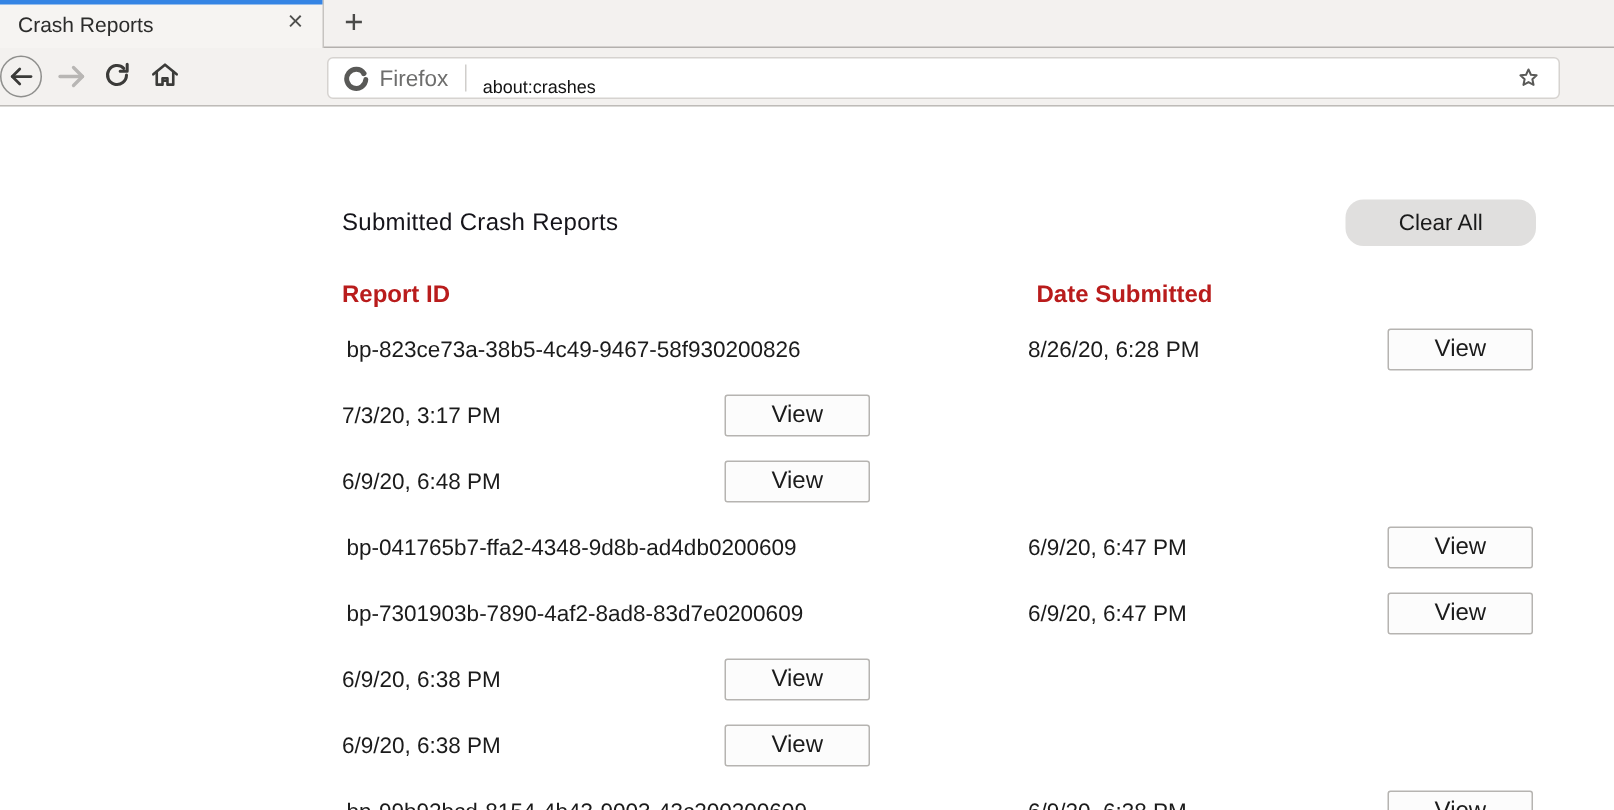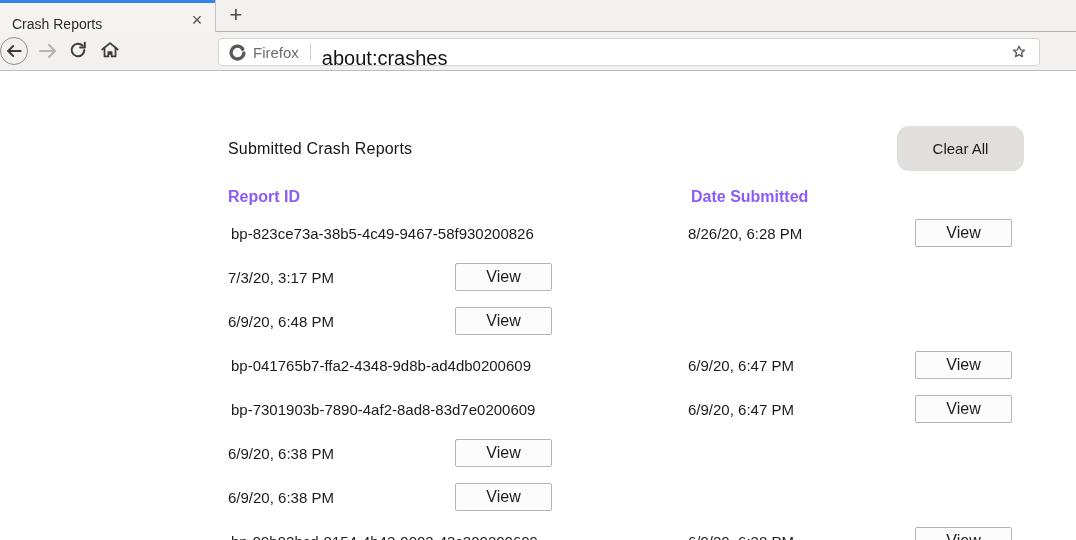--- a/index.html
+++ b/index.html
@@ -21,21 +21,21 @@
     font-family:"Liberation Sans", sans-serif;background:#fff;
   }
   
   #tabbar{
     position:absolute;top:0;left:0;width:1076px;height:32px;
     background:var(--chrome-bg);border-bottom:1px solid var(--chrome-border);
   }
   #tab{
     position:absolute;top:0;left:0;width:216px;height:32px;
     background:var(--tab-bg);border-right:1px solid #c6c3c0;z-index:2;
-    display:flex;align-items:flex-end;padding:0 8px 0 12px;
+    display:flex;align-items:center;padding:0 8px 0 12px;
   }
   #tab-accent{position:absolute;top:0;left:0;right:0;height:3px;background:var(--accent);}
   #tab-title{font-size:14px;color:#2c2c2b;flex:1 1 auto;white-space:nowrap;overflow:hidden;}
   .tab-close{
     font-size:18px;line-height:16px;color:#4f4f4d;width:20px;height:20px;
     text-align:center;cursor:default;flex:0 0 auto;
   }
   #newtab{
     position:absolute;top:2px;left:222px;width:28px;height:28px;z-index:2;
     font-size:22px;line-height:26px;color:#4a4a48;text-align:center;
@@ -53,40 +53,40 @@
   #reload-btn{left:67px;}
   #home-btn{left:99px;}
   #urlbar{
     position:absolute;top:6px;left:218px;width:822px;height:28px;
     background:#fff;border:1px solid #d6d3d0;border-radius:4px;
     display:flex;align-items:center;padding:0 0 0 10px;justify-content:center;
   }
   #ff-badge{display:flex;align-items:center;}
   #ff-label{font-size:15px;color:#6e6e6d;margin-left:7px;}
   .urlbar-divider{width:1px;height:18px;background:#d0cecb;margin:0 11px;}
-  #url-text{font-size:20px;color:#121212;margin-top:12px;}
+  #url-text{font-size:12px;color:#121212;margin-top:12px;}
   .spacer{flex:1 1 auto;}
   #star-btn{margin-right:11px;display:flex;align-items:center;}
   
   #content{
     position:absolute;top:72px;left:0;width:1076px;height:468px;background:#fff;
   }
   #container{margin:60px 0 0 228px;width:796px;}
   #page-header{display:flex;justify-content:space-between;align-items:center;height:33px;}
   #page-title{font-size:16px;font-weight:400;color:var(--text-main);margin:0;letter-spacing:.2px;}
   #clear-all{
-    width:127px;height:45px;background:var(--gray-btn);border:none;border-radius:12px;
+    width:127px;height:31px;background:var(--gray-btn);border:none;border-radius:12px;
     font-family:"Liberation Sans", sans-serif;font-size:15px;color:#1a1a1a;
   }
-  #table-head{display:flex;margin-top:23px;height:20px;font-size:16px;font-weight:700;color:#8b5cf6;}
+  #table-head{display:flex;margin-top:23px;height:20px;font-size:16px;font-weight:700;color:#b91c1c;}
   .col-id{width:463px;}
   .col-date{width:227px;}
   .col-action{width:106px;}
   #rows{margin-top:3px;}
-  .trow{display:flex;align-items:center;height:44px;font-size:15px;color:#1b1b1b;}
+  .trow{display:flex;align-items:center;height:44px;font-size:15px;color:#1b1b1b;gap:28px;}
   .cell-id{width:460px;padding-left:3px;}
   .cell-date{width:227px;}
   .cell-action{width:106px;}
   .view-btn{
     width:97px;height:28px;background:#fcfcfc;border:1px solid var(--view-border);
     border-radius:2px;font-family:"Liberation Sans", sans-serif;font-size:16px;color:#1b1b1b;
   }
   svg{display:block;}
 </style>
 </head>

